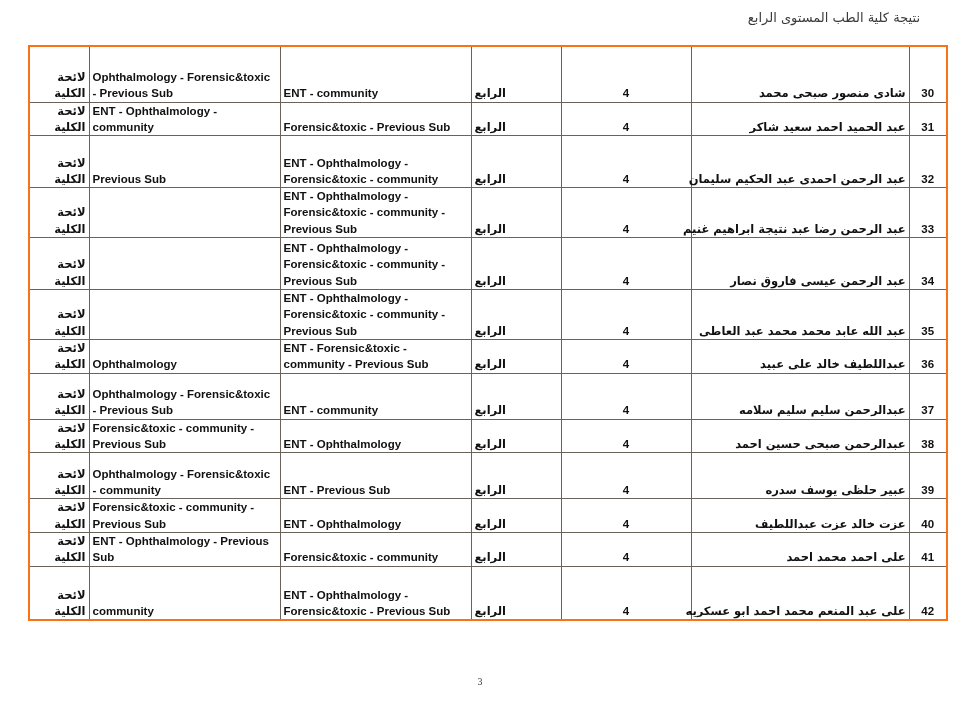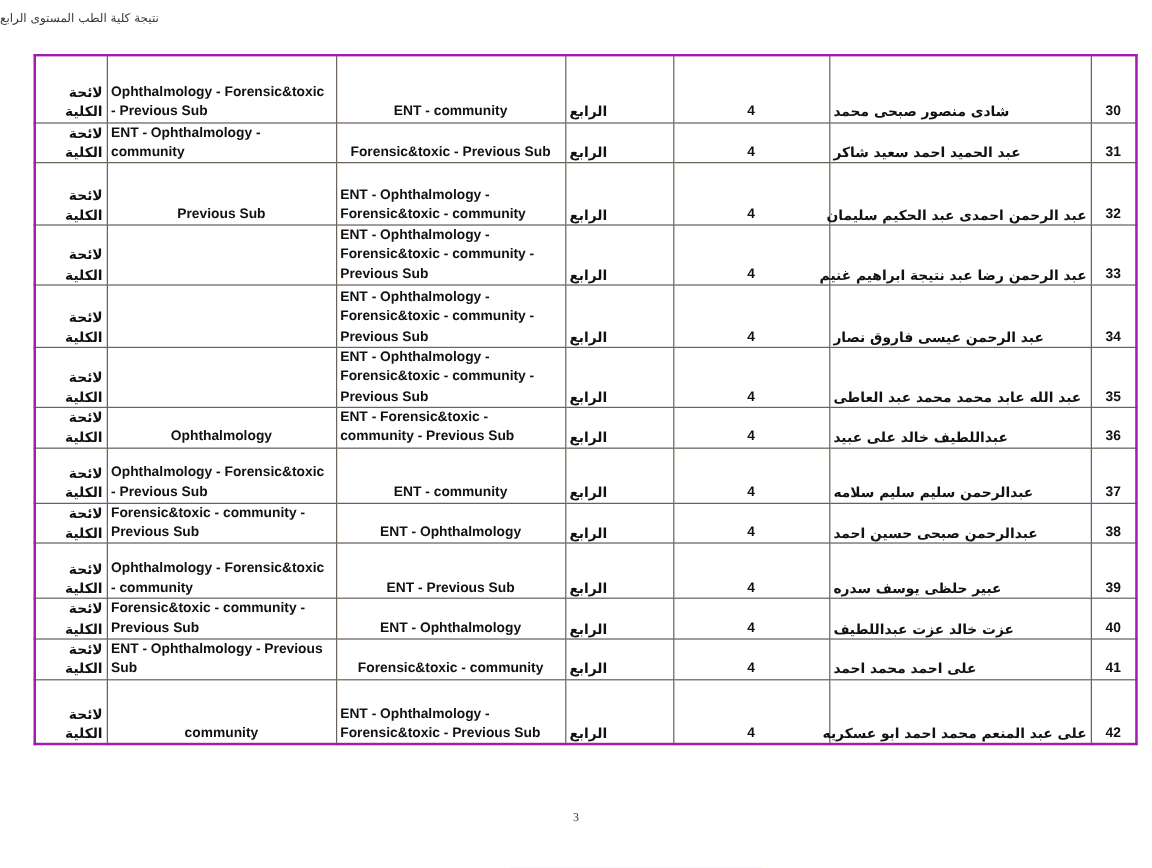--- a/index.html
+++ b/index.html
@@ -17,37 +17,37 @@
     height: 723px;
     background: #ffffff;
     overflow: hidden;
   }
   
   #doc-header {
     position: absolute;
     top: 10px;
     left: 0;
     width: 920px;
-    text-align: left;
-    font-family: "DejaVu Sans", "Liberation Sans", sans-serif;
-    font-size: 10px;
+    text-align: right;
+    font-family: "DejaVu Sans", "Liberation Sans", sans-serif;
+    font-size: 13px;
     color: #3a3a3a;
     direction: rtl;
     letter-spacing: 0.2px;
   }
   
   #results-table {
     position: absolute;
     top: 45px;
     left: 28px;
     width: 918px;
     border-collapse: collapse;
     table-layout: fixed;
-    border: 2px solid #a21caf;
-    background: #c4b5fd;
+    border: 2px solid #f97316;
+    background: #737373;
   }
   #results-table td {
     border: 1px solid #6b6259;
     padding: 0 3px;
     vertical-align: bottom;
     font-size: 11.5px;
     font-weight: bold;
     color: #111111;
     line-height: 1.42;
     background: #ffffff;
@@ -70,42 +70,41 @@
     color: #1b1b1b;
     padding-right: 3px;
     padding-bottom: 2px;
   }
   td.cell-sub {
     text-align: left;
     padding-left: 4px;
     padding-bottom: 1px;
   }
   td.cell-sub.center {
-    text-align: center;
     padding-left: 3px;
     margin-top: 44px;
   }
   td.cell-lvl {
     direction: rtl;
     text-align: left;
     font-family: "DejaVu Sans", "Liberation Sans", sans-serif;
     font-size: 10px;
     font-weight: bold;
     color: #111;
     padding-bottom: 2px;
   }
   td.cell-num {
     text-align: center;
     font-size: 12px;
     font-weight: bold;
     padding-bottom: 2px;
   }
   td.cell-name {
     direction: rtl;
-    text-align: left;
+    text-align: right;
     font-family: "DejaVu Sans", "Liberation Sans", sans-serif;
     font-size: 10.5px;
     font-weight: bold;
     color: #111;
     padding-bottom: 2px;
     white-space: nowrap;
   }
   td.cell-idx {
     text-align: center;
     font-size: 12px;

